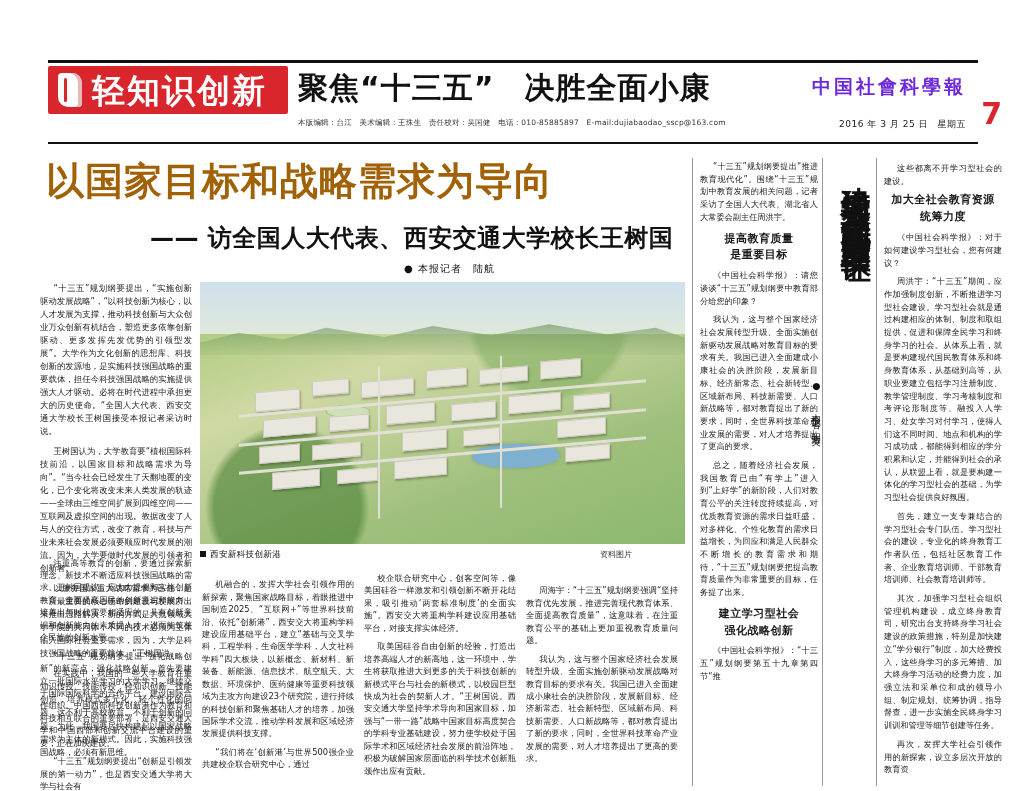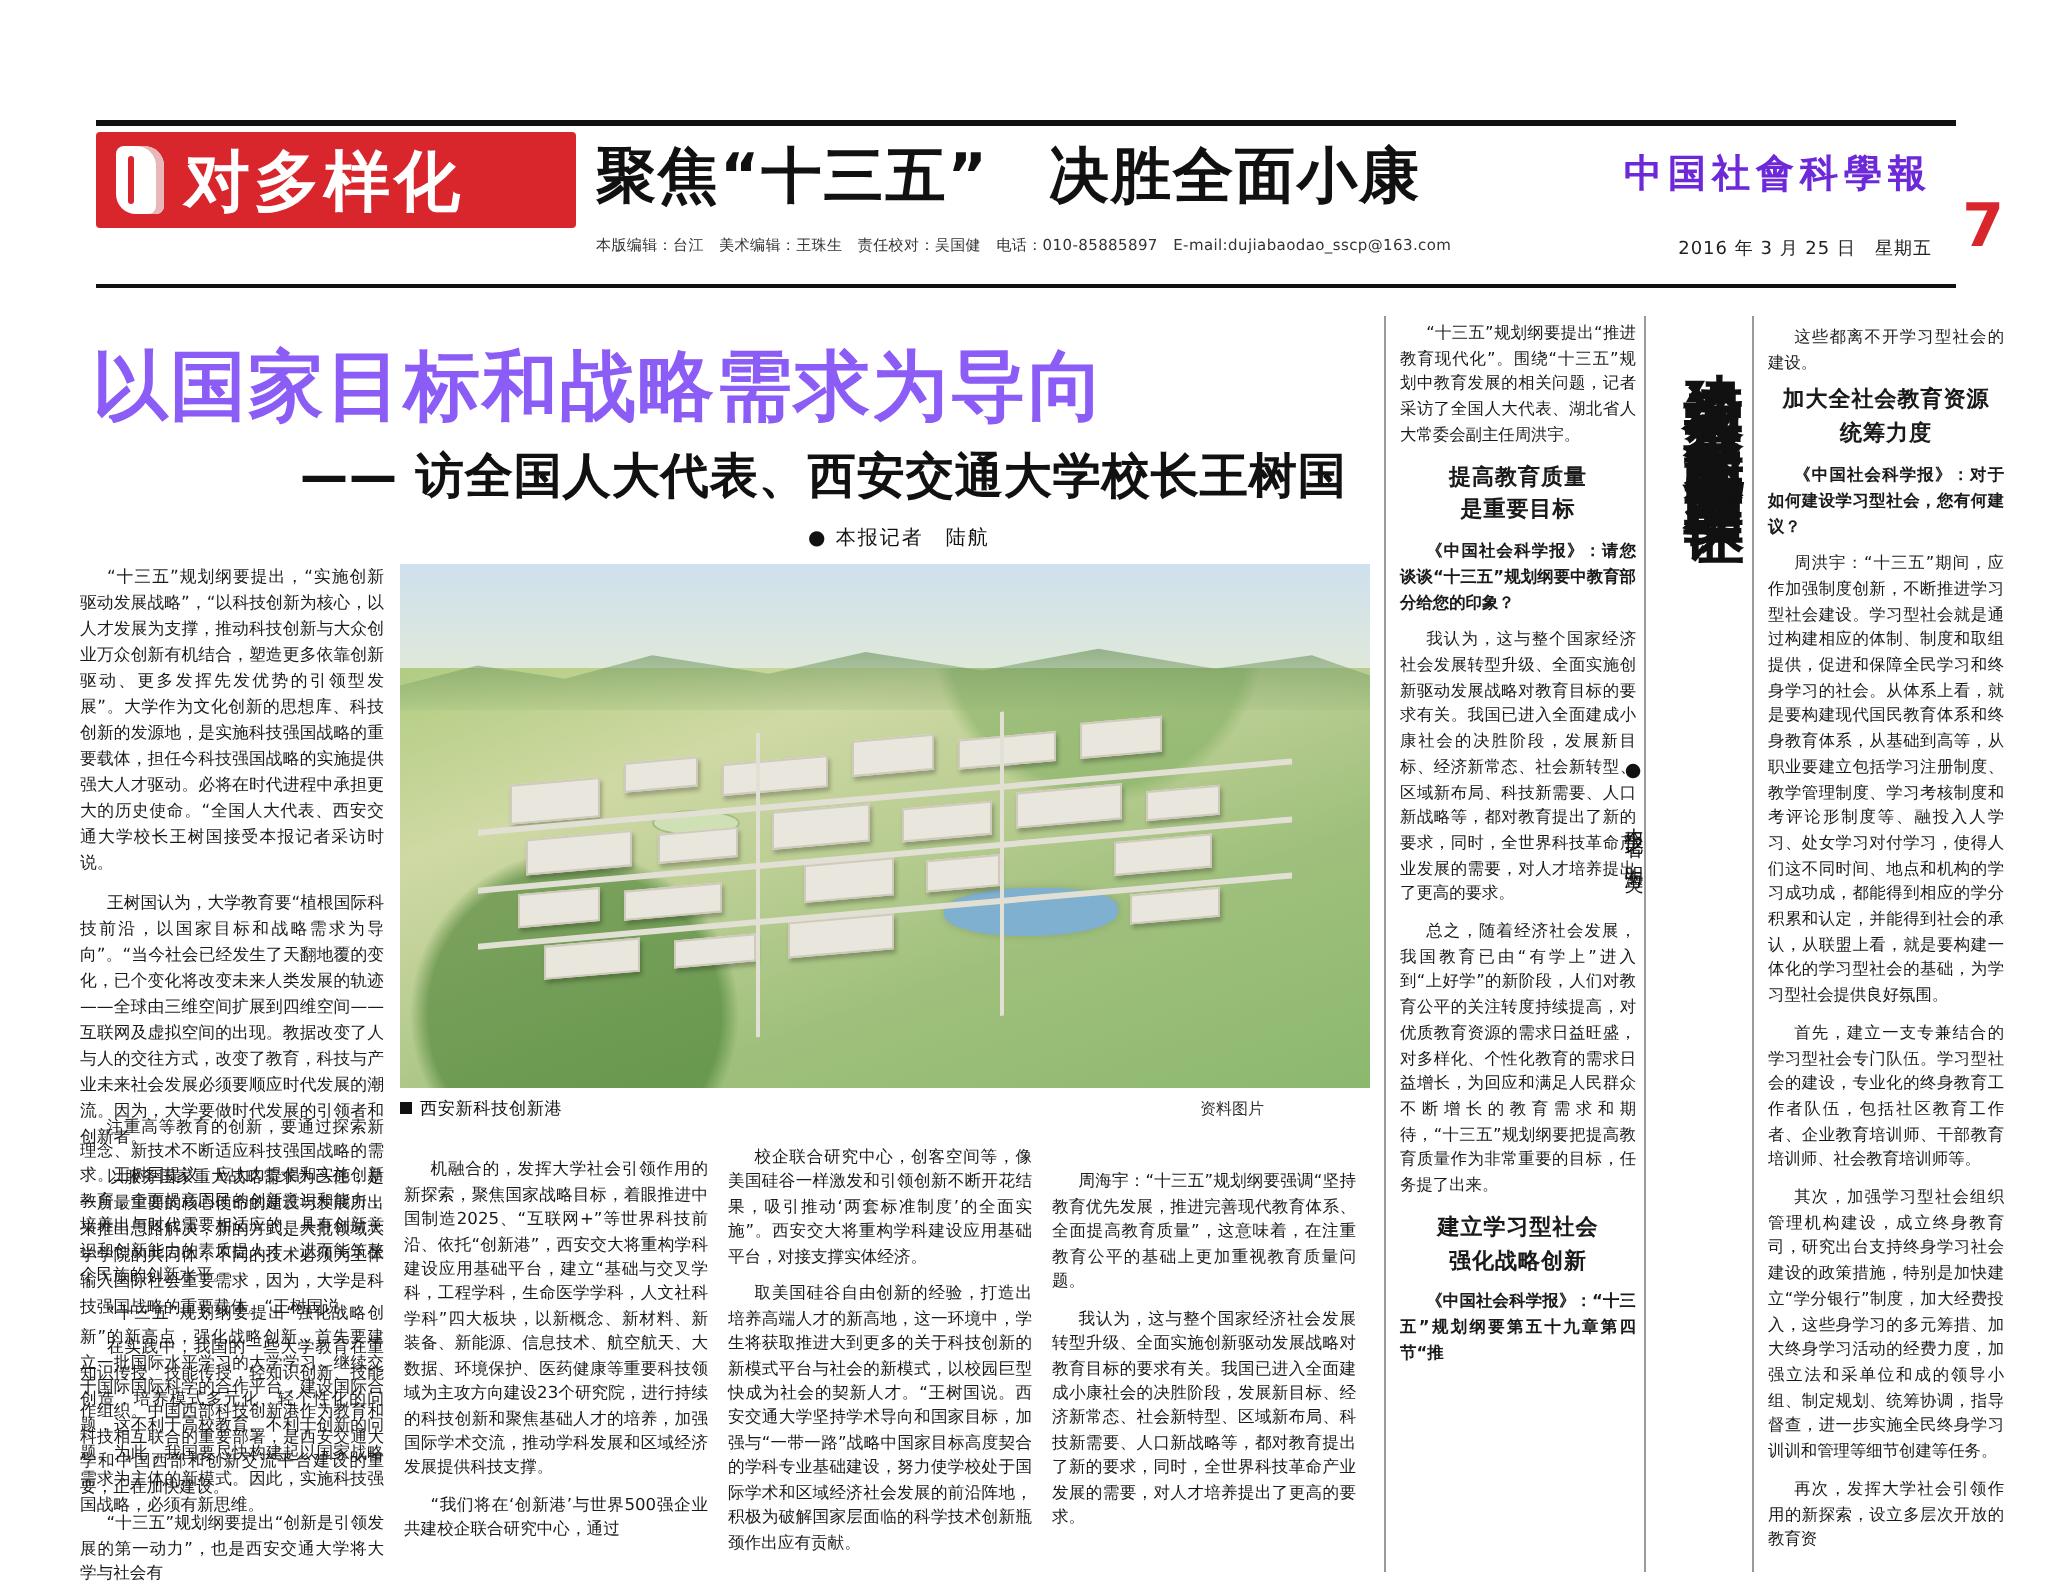--- a/index.html
+++ b/index.html
@@ -64,23 +64,23 @@
   .page-num {
     position:absolute; right:22px; top:96px;
     font-size:30px; font-weight:bold; color:#d8262c;
   }
 
   
   .vline { position:absolute; width:1px; background:#9a9a9a; }
 
   
   .headline-main {
-    position:absolute; left:46px; top:172px; width:640px;
+    position:absolute; left:46px; top:160px; width:640px;
     font-size:38px; font-weight:bold; letter-spacing:1px;
-    color:#8b5cf6; line-height:1.12; white-space:nowrap;
+    color:#a16207; line-height:1.12; white-space:nowrap;
   }
   .headline-sub {
     position:absolute; left:150px; top:222px; width:540px;
     font-size:24px; font-weight:bold; letter-spacing:0.5px;
     color:#111; white-space:nowrap;
   }
   .byline {
     position:absolute; left:404px; top:262px; width:200px;
     font-size:10px; color:#111; letter-spacing:1px;
   }
@@ -157,21 +157,21 @@
   
   .mid-col {
     position:absolute; left:700px; top:160px; width:118px; height:625px;
     font-size:8.2px; line-height:1.55; color:#1a1a1a; text-align:justify;
   }
   .mid-col p { margin:0 0 6px 0; text-indent:1.6em; }
   .mid-sub {
     font-size:11px; font-weight:bold; text-align:center; text-indent:0;
     margin:8px 0 6px 0; line-height:1.35; letter-spacing:0.5px;
   }
-  .q-lead { font-weight:bold; }
+  .q-lead { font-weight:normal; }
 
   
   .vert-head {
     position:absolute; left:826px; top:162px; width:46px; height:560px;
     writing-mode: vertical-rl; text-orientation: upright;
     font-size:30px; font-weight:bold; letter-spacing:4px;
     color:#111; line-height:1.05;
   }
   .vert-byline {
     position:absolute; left:806px; top:380px; width:16px; height:120px;
@@ -195,21 +195,21 @@
 
 <div class="page">
 
   <div class="masthead">
     <div class="mast-rule-top"></div>
 
     <div class="special-badge">
       <div class="badge-scroll">
           <div class="roll"></div>
         </div>
-      <div class="badge-text">对多样化</div>
+      <div class="badge-text">轻知识创新</div>
     </div>
 
     <div class="mast-heads">
       <span>聚焦“十三五”</span>
       <span>决胜全面小康</span>
     </div>
 
     <div class="mast-credits">本版编辑：台江　美术编辑：王珠生　责任校对：吴国健　电话：010-85885897　E-mail:dujiabaodao_sscp@163.com</div>
 
     <div class="paper-name">中国社會科學報</div>

